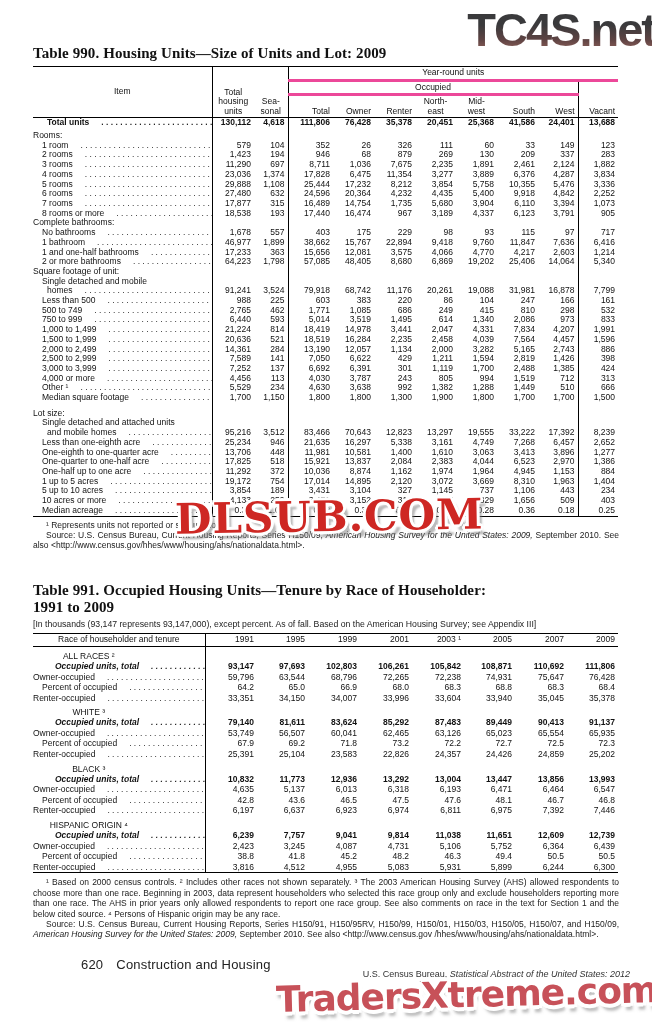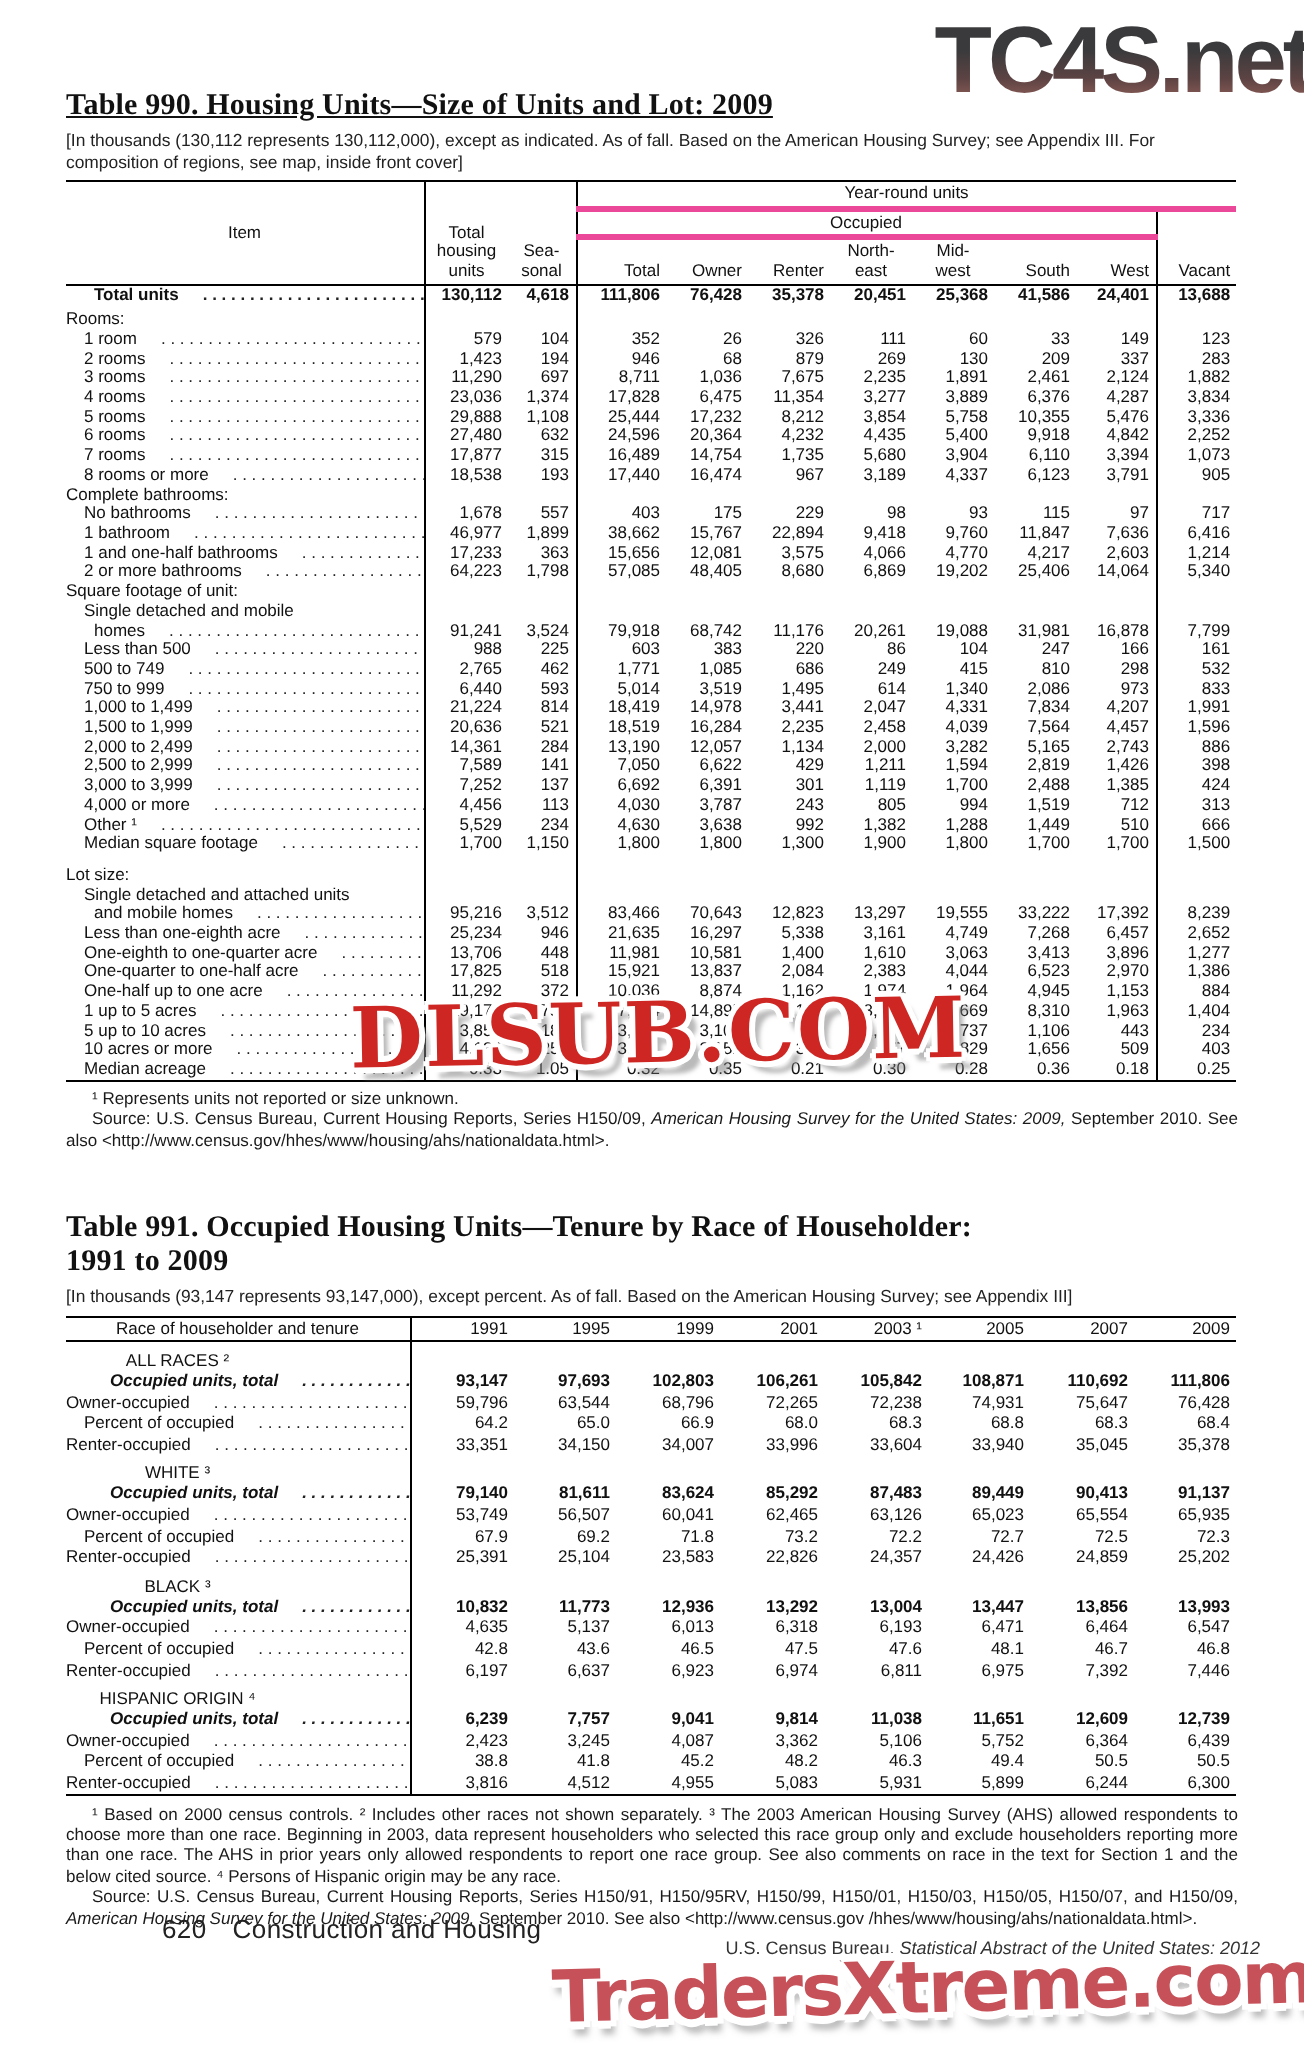--- a/index.html
+++ b/index.html
@@ -4,21 +4,21 @@
 <style>
   * { box-sizing: border-box; }
   html,body { margin:0; padding:0; width:652px; height:1024px; }
   body { background:#fff; font-family:"Liberation Sans", sans-serif; color:#1a1a1a;
          position:relative; overflow:hidden; }
   .content { position:absolute; left:33px; top:0; width:586px; }
 
   
   .tbl-title { font-family:"Liberation Serif", serif; font-weight:bold; font-size:15px;
                letter-spacing:.1px; color:#111; }
-  #t990-title { margin-top:45px;text-decoration:underline; }
+  #t990-title { margin-top:45px; }
   #t991-title { margin-top:31px; line-height:17px; }
   .bracket-note { font-size:8.7px; line-height:10.6px; color:#222; margin-top:3px; max-width:566px; }
 
   
   table { border-collapse:collapse; table-layout:fixed; width:585px;
           border-top:1px solid #000; font-size:8.5px; color:#111; margin-top:4px; }
   #t990 { border-bottom:1px solid #000; }
   #t991 { border-bottom:1.4px solid #000; }
   th { font-weight:normal; vertical-align:bottom; text-align:right;
        padding:1px 3px 1px 0; line-height:9.6px; white-space:pre-line; }
@@ -77,21 +77,20 @@
               -3px -3px 0 #fff, 3px -3px 0 #fff, -3px 3px 0 #fff, 3px 3px 0 #fff,
               0 -4px 0 #fff, 0 4px 0 #fff, -4px 0 0 #fff, 4px 0 0 #fff,
               2px 7px 3px rgba(120,120,120,.5); }
 </style>
 </head>
 <body>
 
 <div class="content">
 
   <div id="t990-title" class="tbl-title">Table 990. Housing Units—Size of Units and Lot: 2009</div>
-  <div class="bracket-note">[In thousands (130,112 represents 130,112,000), except as indicated. As of fall. Based on the American Housing Survey; see Appendix III. For composition of regions, see map, inside front cover]</div>
 
   <table id="t990">
     <colgroup>
       <col style="width:179px">
         <col style="width:42px">
         <col style="width:34px">
       <col style="width:45px">
         <col style="width:41px">
         <col style="width:41px">
       <col style="width:41px">
@@ -1134,21 +1133,21 @@
         <tr>
           <td class="lab br">
             <span class="fx">
               <span class="t">Owner-occupied</span>
               <span class="dots"></span>
             </span>
           </td>
           <td>2,423</td>
           <td>3,245</td>
           <td>4,087</td>
-          <td>3,362</td>
+          <td>4,731</td>
           <td>5,106</td>
           <td>5,752</td>
           <td>6,364</td>
           <td>6,439</td>
         </tr>
         <tr>
           <td class="lab i1 br">
             <span class="fx">
               <span class="t">Percent of occupied</span>
               <span class="dots"></span>

